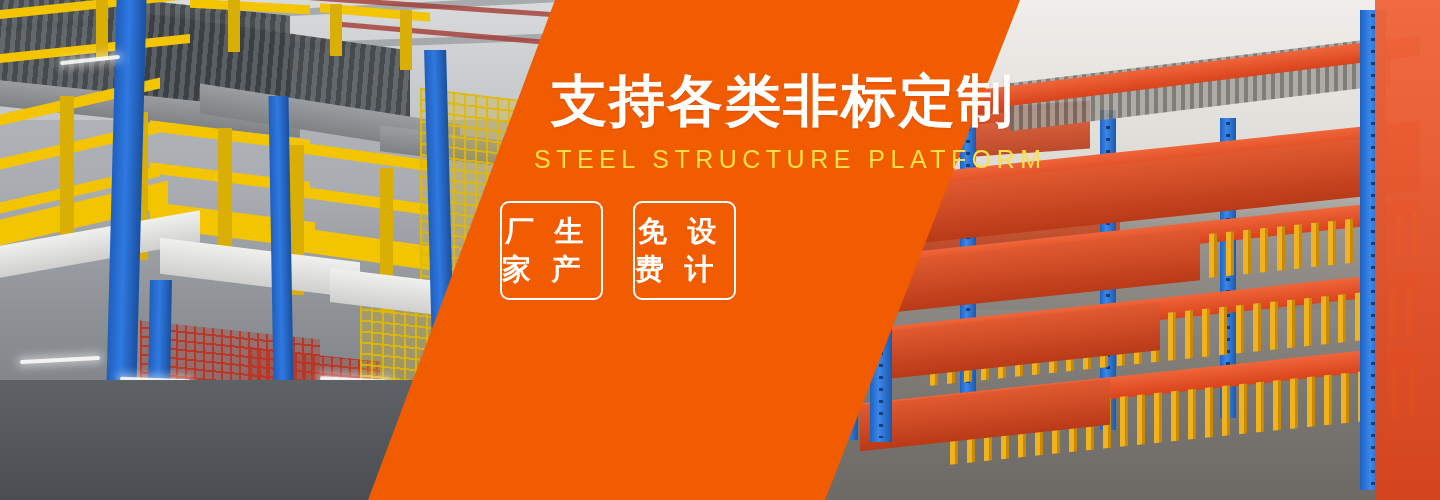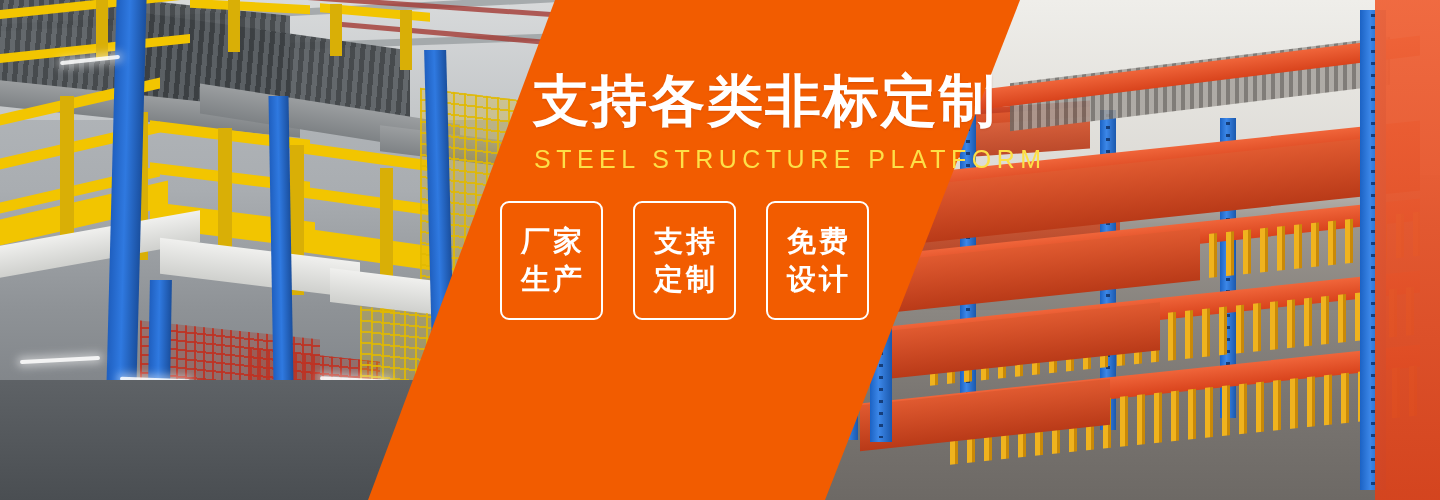--- a/index.html
+++ b/index.html
@@ -117,40 +117,40 @@
     position:absolute;left:0;top:0;width:1440px;height:500px;
     background:#f25c00;
     -webkit-clip-path:polygon(555px 0, 1020px 0, 825px 500px, 368px 500px);
     clip-path:polygon(555px 0, 1020px 0, 825px 500px, 368px 500px);
   }
 
   
   .content{position:absolute;left:0;top:0;width:1440px;height:500px;}
 
   .headline{
-    position:absolute;left:533px;top:73px;
+    position:absolute;left:551px;top:73px;
     font-size:56px;font-weight:bold;color:#ffffff;
     letter-spacing:2px;line-height:1;
     white-space:nowrap;
     text-shadow:0 1px 2px rgba(150,45,0,.25);
   }
   .subhead{
     position:absolute;left:534px;top:145px;
     font-size:25px;color:#fde047;font-weight:400;
     letter-spacing:5.5px;white-space:nowrap;
   }
 
   .badges{
     position:absolute;left:500px;top:201px;
     display:flex;gap:30px;
   }
   .badge{
-    width:103px;height:119px;
+    width:103px;height:99px;
     border:2px solid #ffffff;border-radius:9px;
-    display:flex;flex-direction:column;
+    display:flex;flex-direction:row;
     align-items:center;justify-content:center;
     color:#ffffff;font-size:29px;font-weight:bold;
     line-height:1.28;letter-spacing:3px;
     box-sizing:border-box;
   }
   .badge span{display:block;text-indent:3px;}
 
   .lorem{
     position:absolute;left:500px;top:310px;width:360px;
     text-align:center;
@@ -290,24 +290,20 @@
     <div class="headline">支持各类非标定制</div>
 
     <div class="subhead">STEEL STRUCTURE PLATFORM</div>
 
     <div class="badges">
       <div class="badge">
         <span>厂家</span>
         <span>生产</span>
       </div>
       <div class="badge">
-        <span>支持</span>
-        <span>定制</span>
-      </div>
-      <div class="badge">
         <span>免费</span>
         <span>设计</span>
       </div>
     </div>
 
 
 
   </div>
 </div>
 

